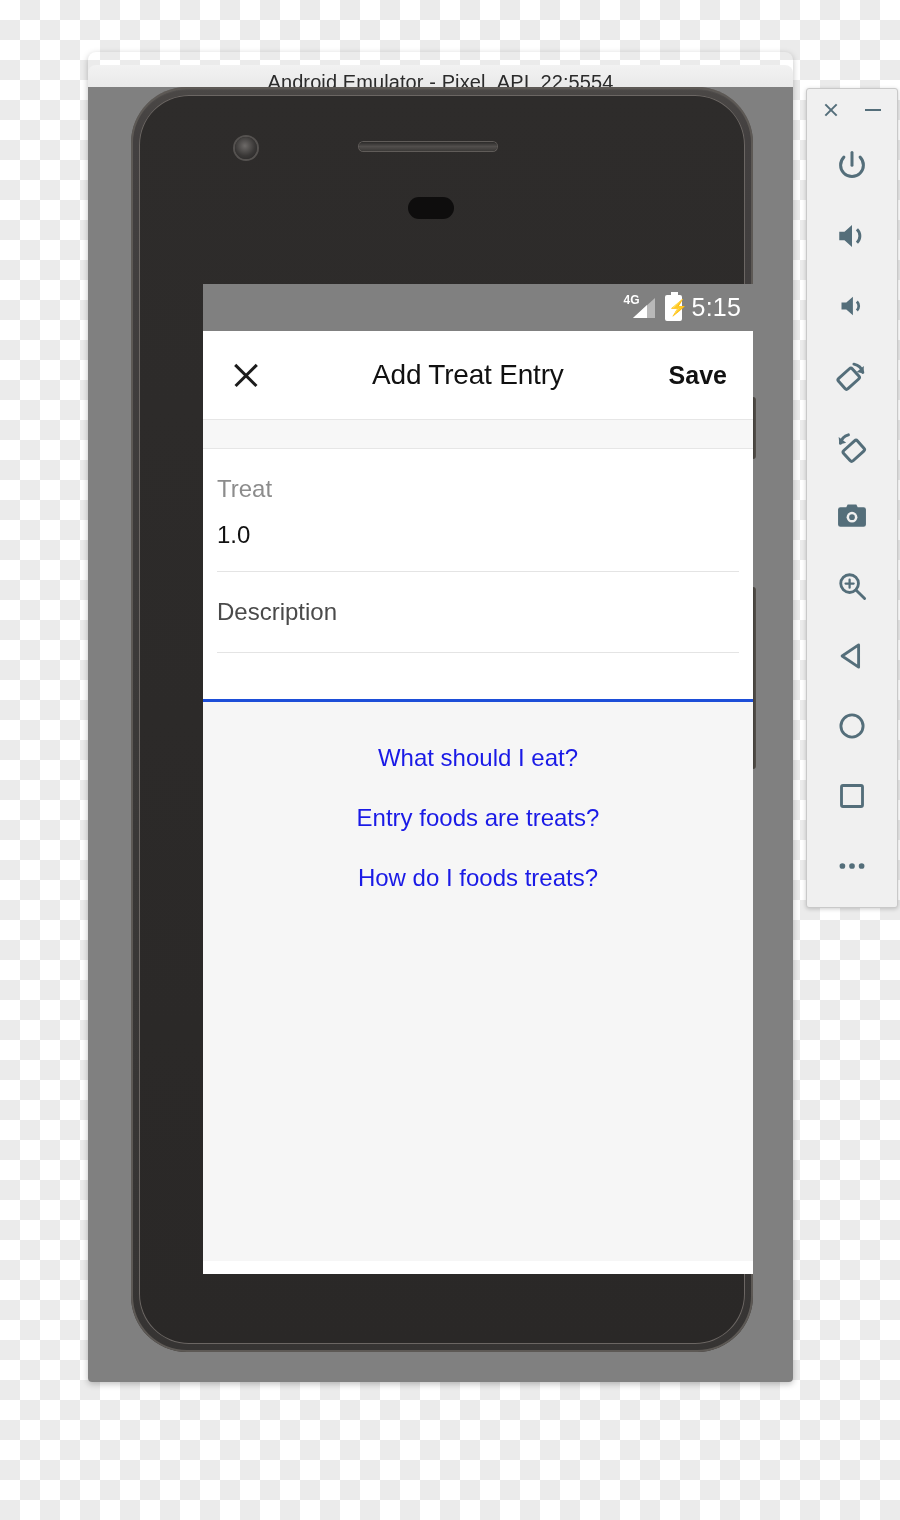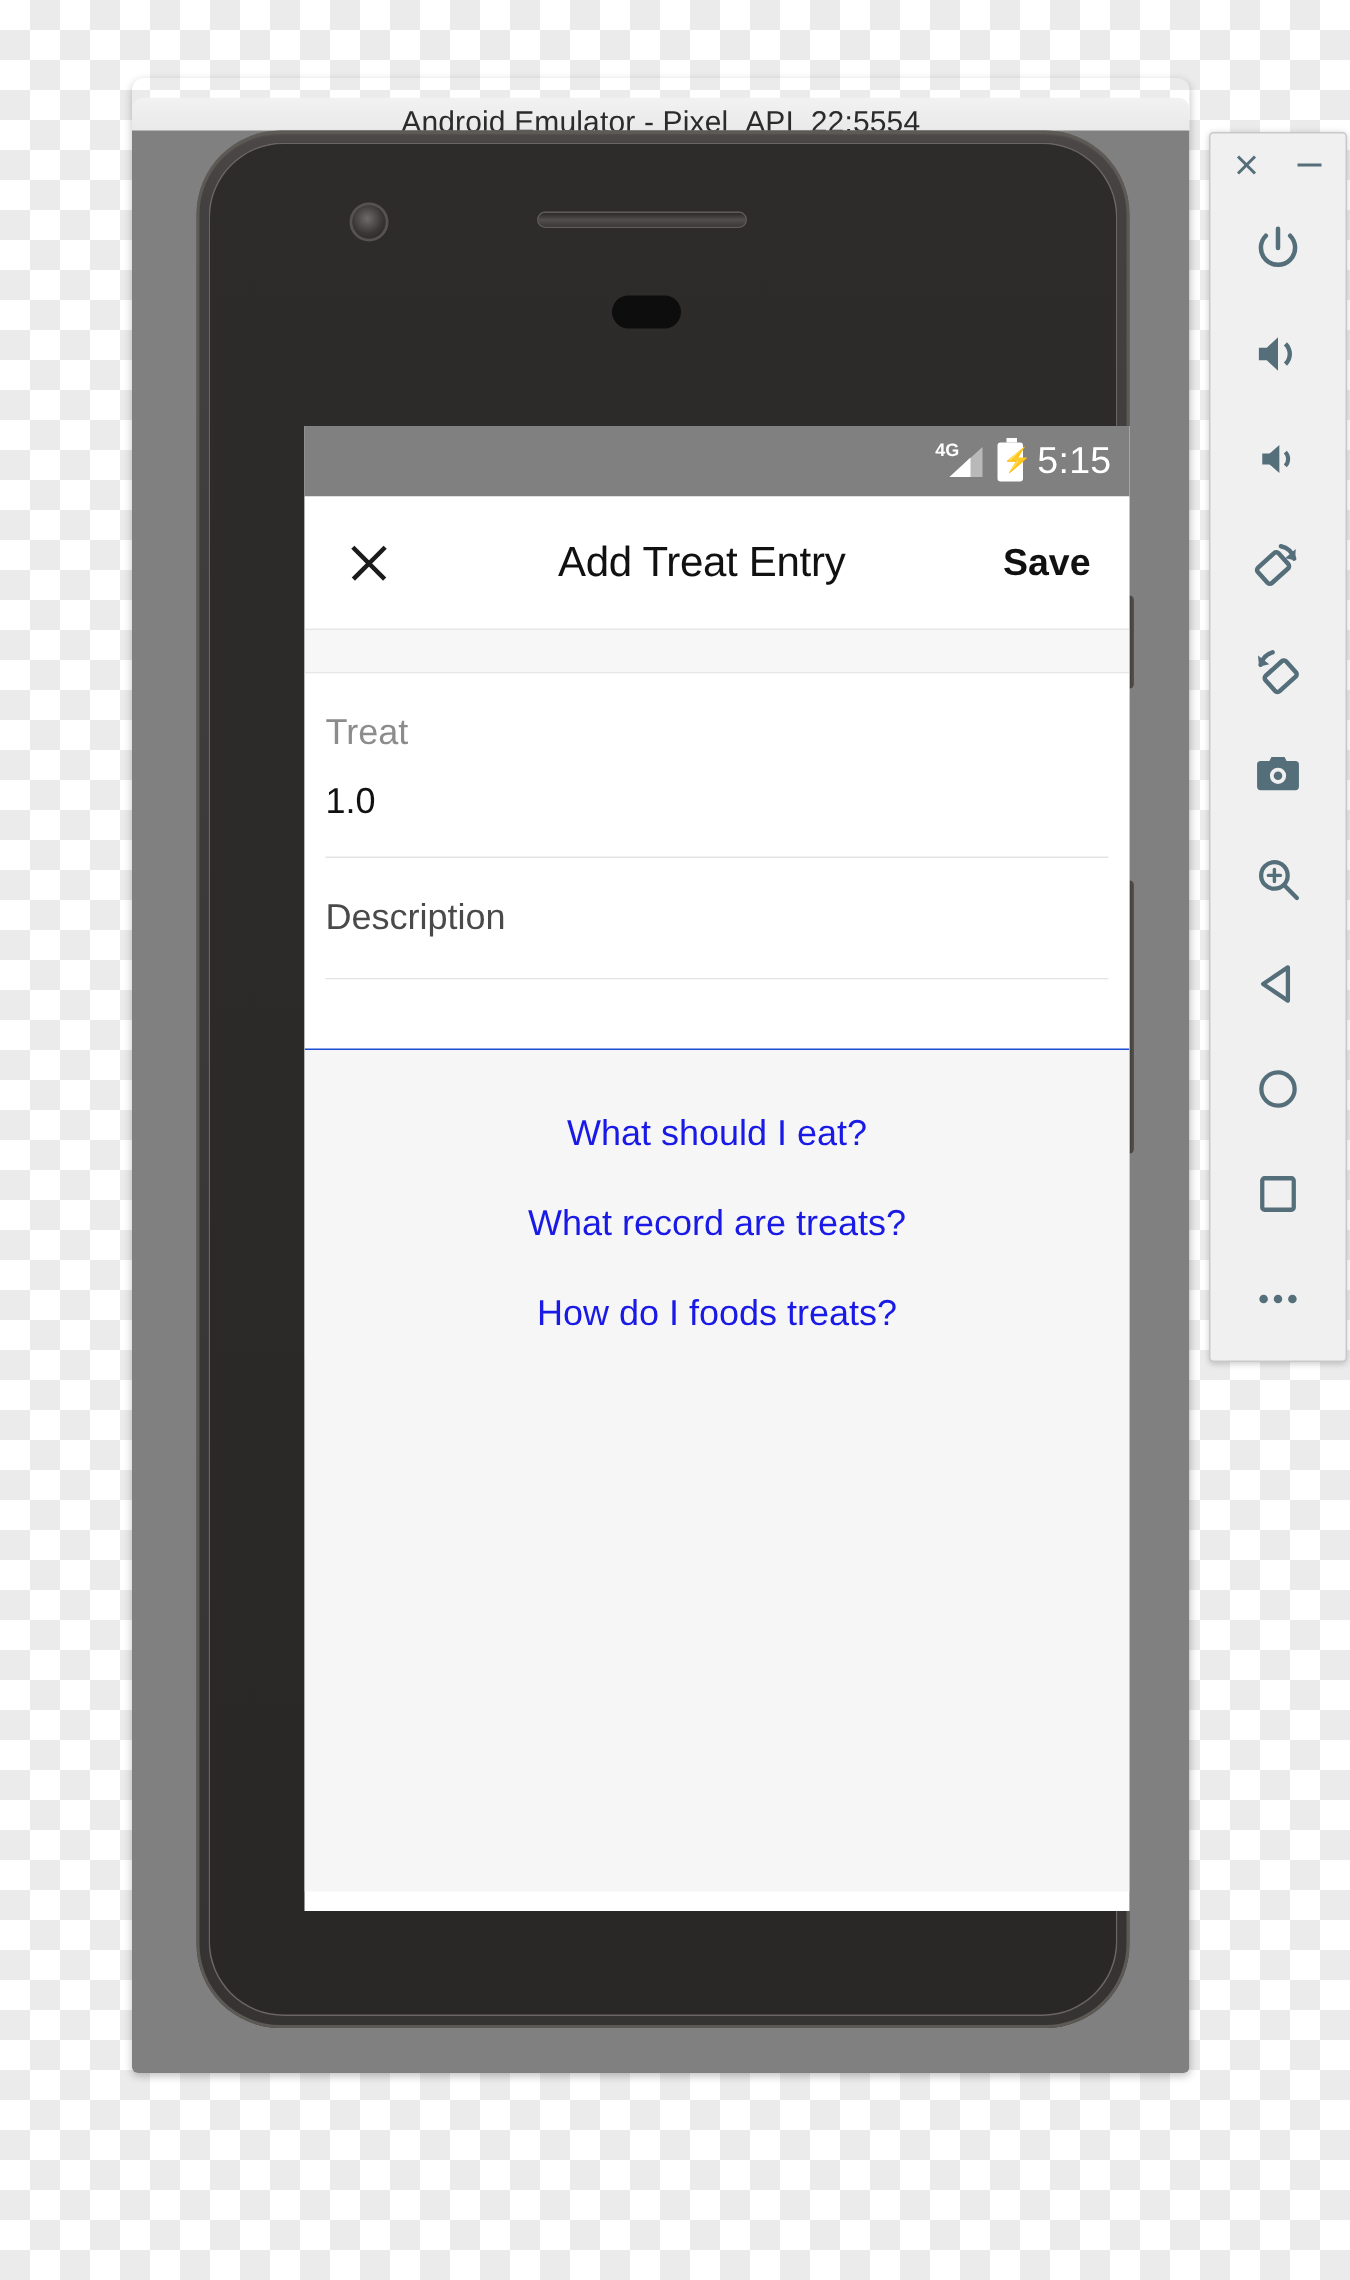--- a/index.html
+++ b/index.html
@@ -260,21 +260,21 @@
     color: #111111;
     padding: 14px 0 16px 0;
     border-bottom: 1px solid #e4e4e4;
     min-height: 34px;
   }
   .field-value.empty { padding: 2px 0 10px 0; min-height: 10px; }
   #form-card-spacer { height: 46px; background: #ffffff; }
 
   #links-section {
     background: #f6f6f6;
-    border-top: 1px solid #1d4ed8;
+    border-top: 3px solid #1d4ed8;
     padding-top: 26px;
   }
   .help-link {
     display: block;
     text-align: center;
     color: #1a1ae6;
     font-size: 24px;
     padding: 16px 0;
     cursor: pointer;
   }
@@ -386,21 +386,21 @@
             </div>
             <div class="field-group">
               <div class="field-label dark">Description</div>
               <div class="field-value empty"></div>
             </div>
             <div id="form-card-spacer"></div>
           </div>
 
           <div id="links-section">
             <div class="help-link">What should I eat?</div>
-            <div class="help-link">What record are treats?</div>
+            <div class="help-link">Entry foods are treats?</div>
             <div class="help-link">How do I foods treats?</div>
           </div>
 
         </div>
 
       </div>
     </div>
 
   </div>
 </div>

